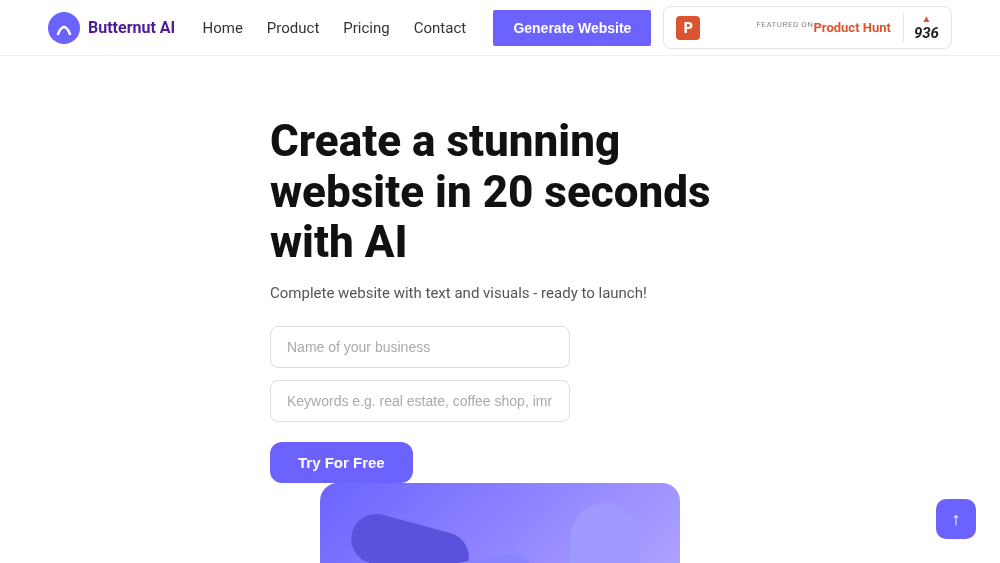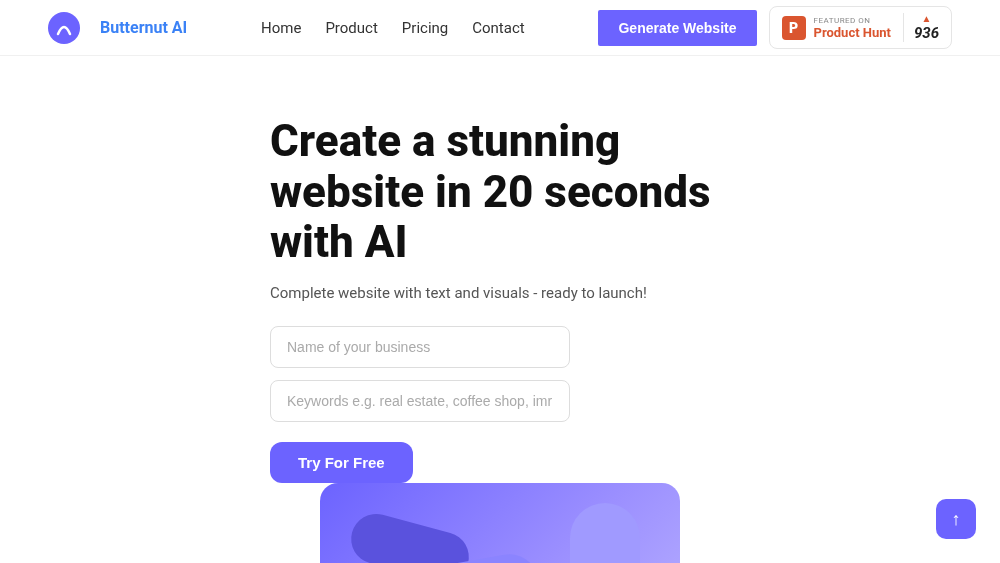--- a/index.html
+++ b/index.html
@@ -14,23 +14,23 @@
       height: 56px;
       border-bottom: 1px solid #f0f0f0;
       background: #fff;
       position: sticky;
       top: 0;
       z-index: 100;
     }
     .nav-logo {
       display: flex;
       align-items: center;
-      gap: 20px;
+      gap: 8px;
       text-decoration: none;
-      color: #3b82f6;
+      color: #4c1d95;
       font-weight: 700;
       font-size: 16px;
     }
     .logo-icon {
       width: 32px;
       height: 32px;
     }
     .nav-links {
       display: flex;
       align-items: center;
@@ -74,21 +74,22 @@
       border-radius: 4px;
       display: flex;
       align-items: center;
       justify-content: center;
       color: #fff;
       font-weight: 900;
       font-size: 14px;
     }
     .ph-text {
       display: flex;
-      flex-direction: column;
+      flex-direction: row;
+      margin-left: 48px;
     }
     .ph-featured {
       font-size: 8px;
       text-transform: uppercase;
       color: #888;
       letter-spacing: 0.5px;
     }
     .ph-name {
       font-size: 13px;
       font-weight: 700;

